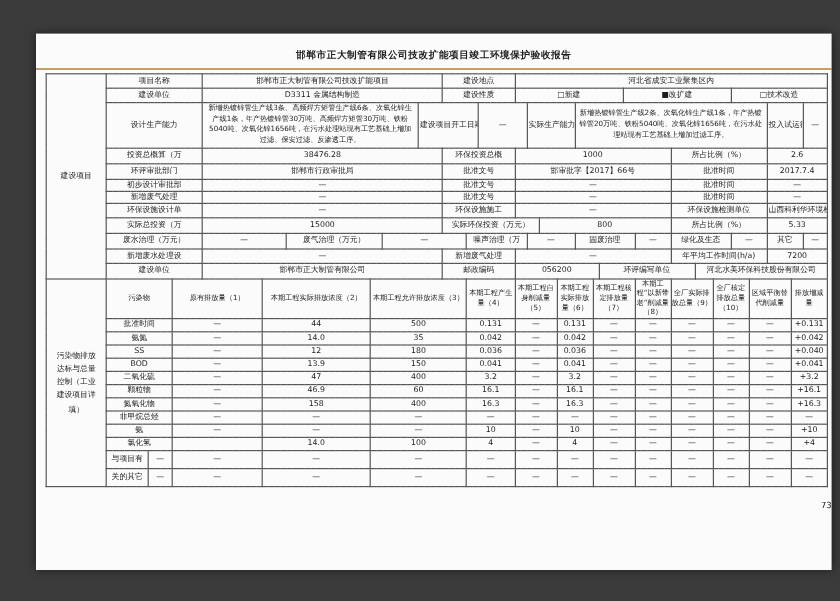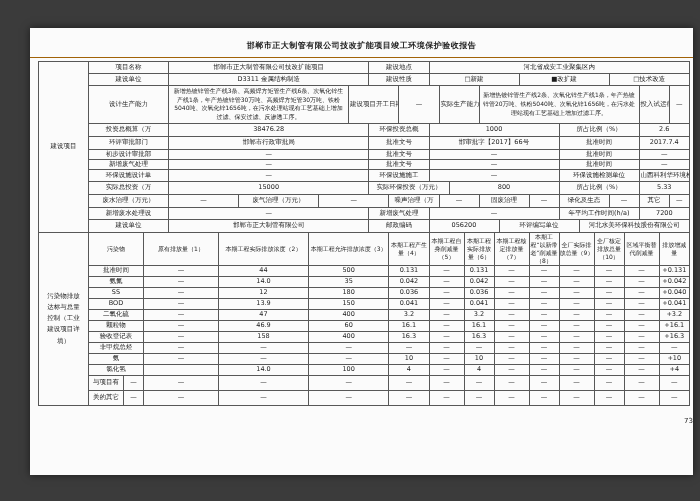--- a/index.html
+++ b/index.html
@@ -377,21 +377,21 @@
           <td colspan="7">—</td>
           <td colspan="6">16.1</td>
           <td colspan="7">—</td>
           <td colspan="6">—</td>
           <td colspan="7">—</td>
           <td colspan="6">—</td>
           <td colspan="7">—</td>
           <td colspan="6">+16.1</td>
         </tr>
         <tr style="height: 11px;">
-          <td colspan="11">验收登记表</td>
+          <td colspan="11">氮氧化物</td>
           <td colspan="15">—</td>
           <td colspan="18">158</td>
           <td colspan="16">400</td>
           <td colspan="8">16.3</td>
           <td colspan="7">—</td>
           <td colspan="6">16.3</td>
           <td colspan="7">—</td>
           <td colspan="6">—</td>
           <td colspan="7">—</td>
           <td colspan="6">—</td>

